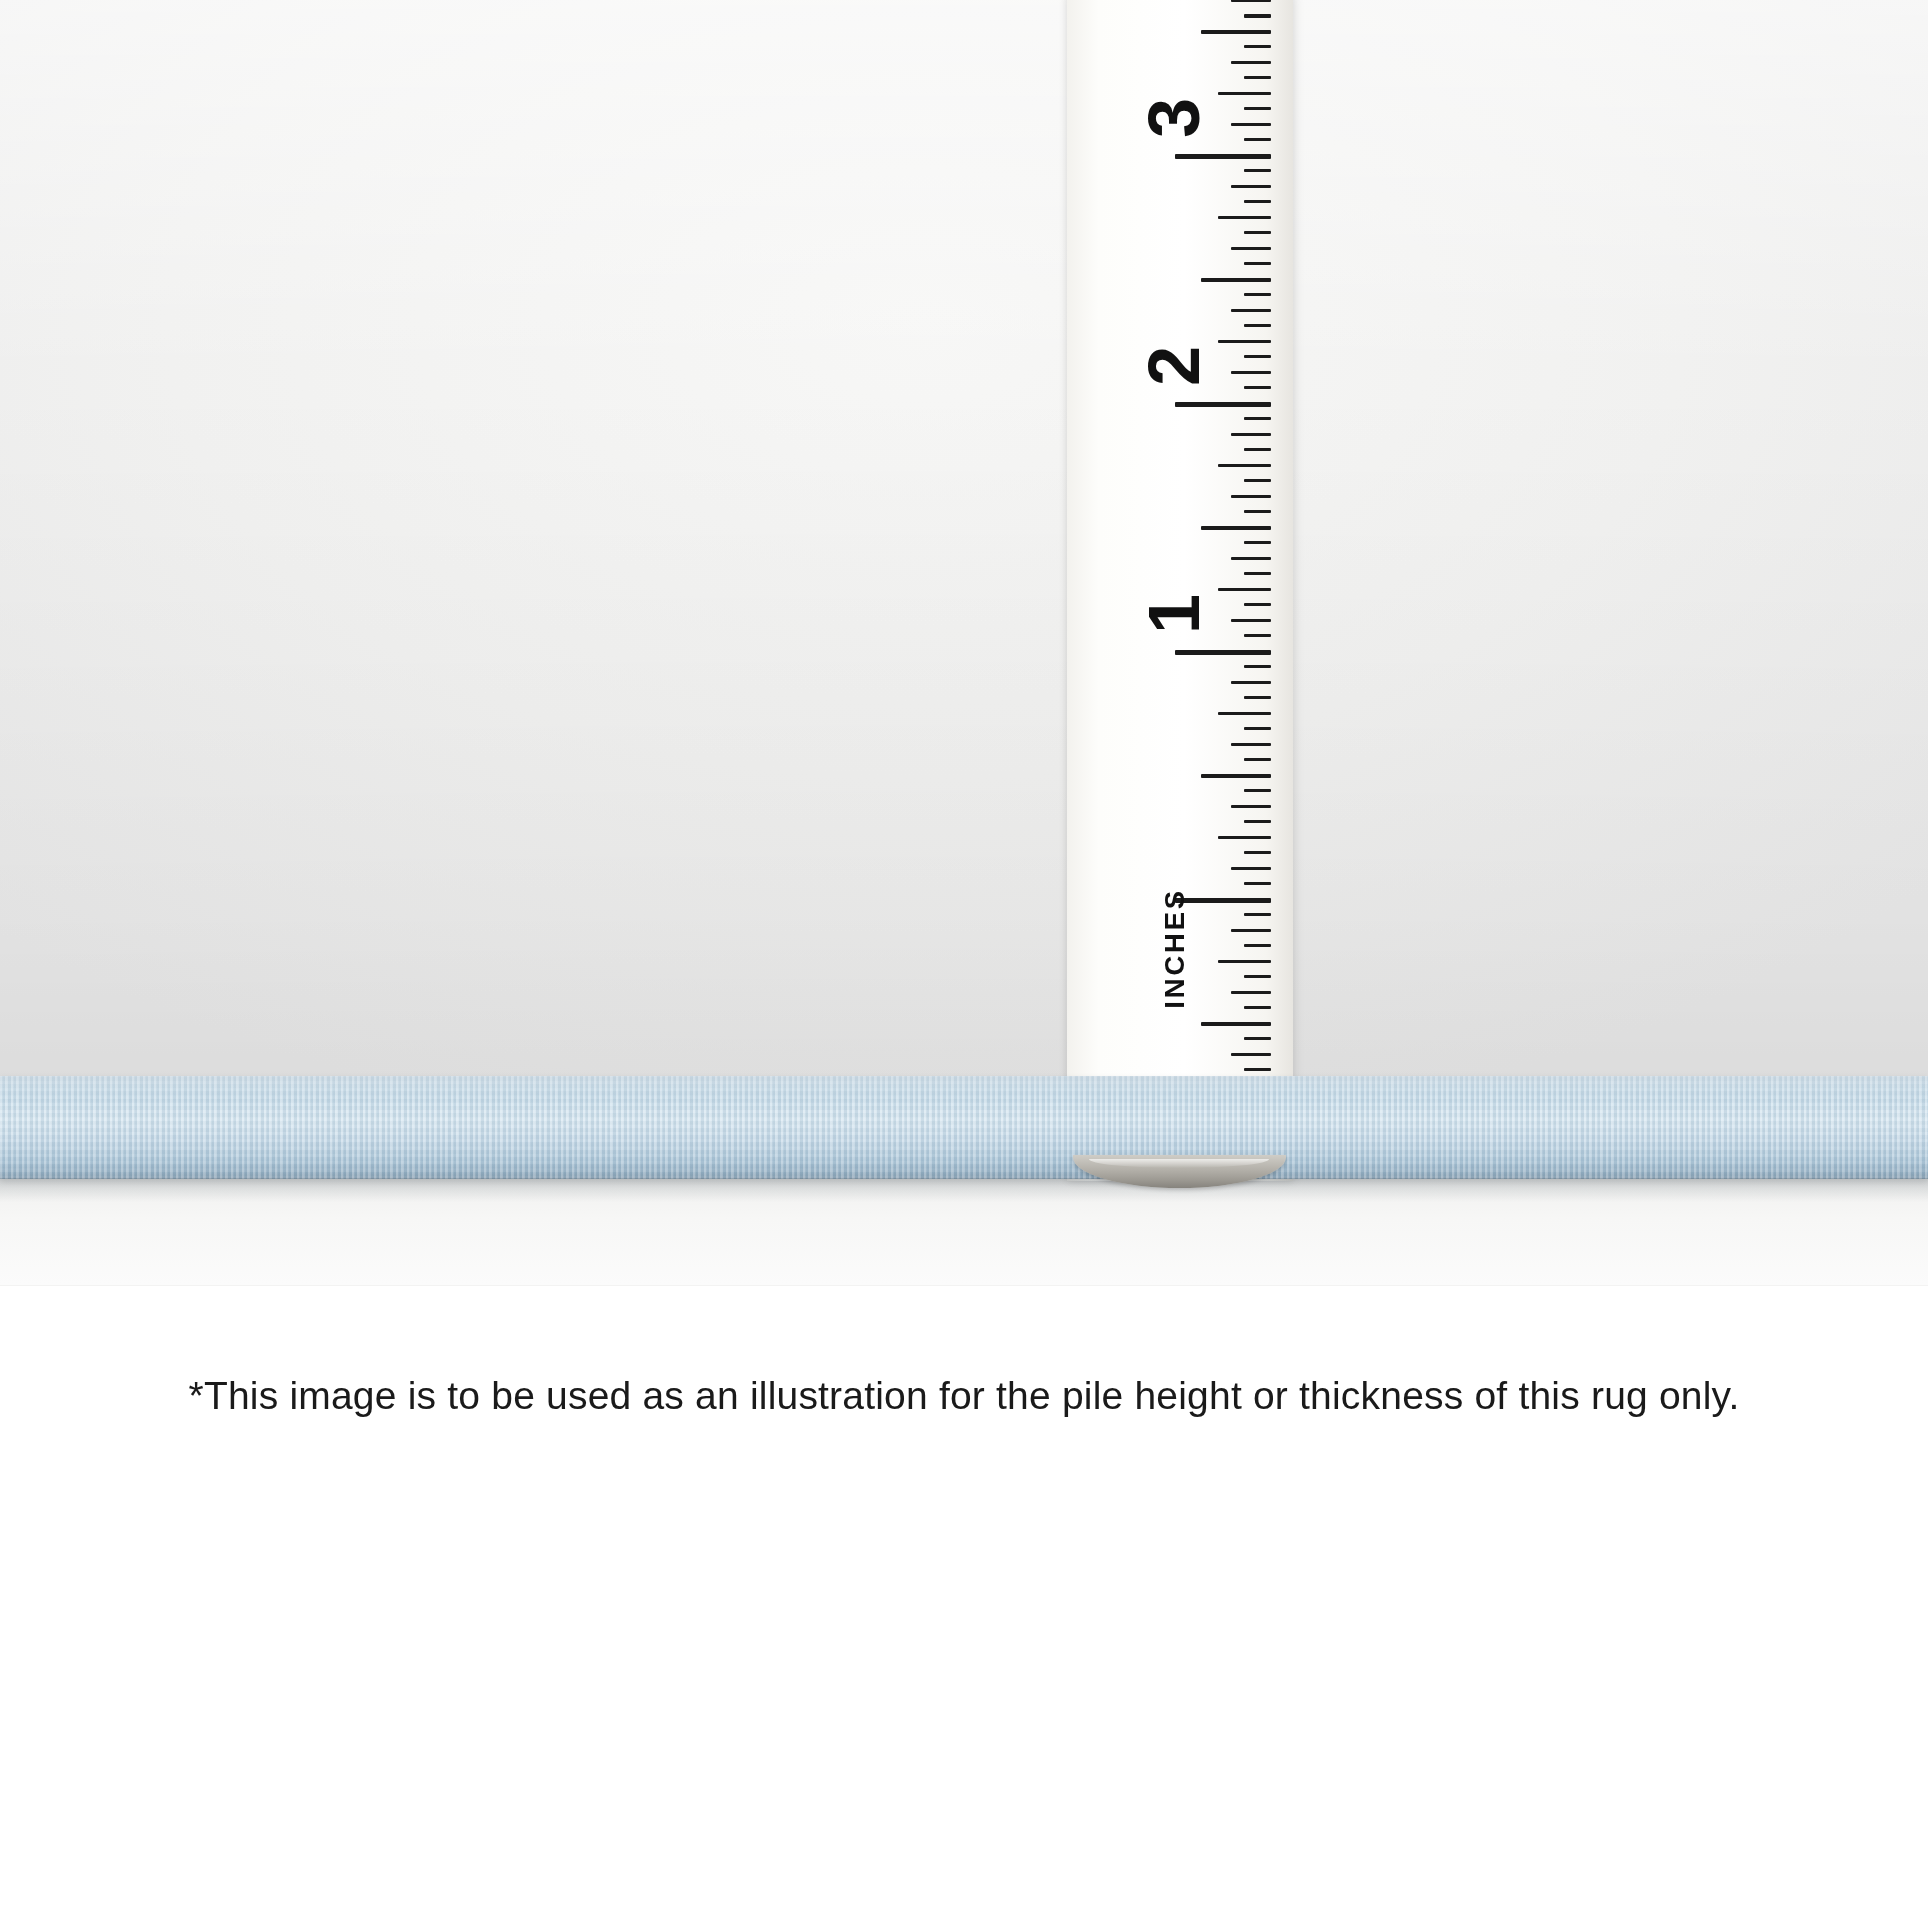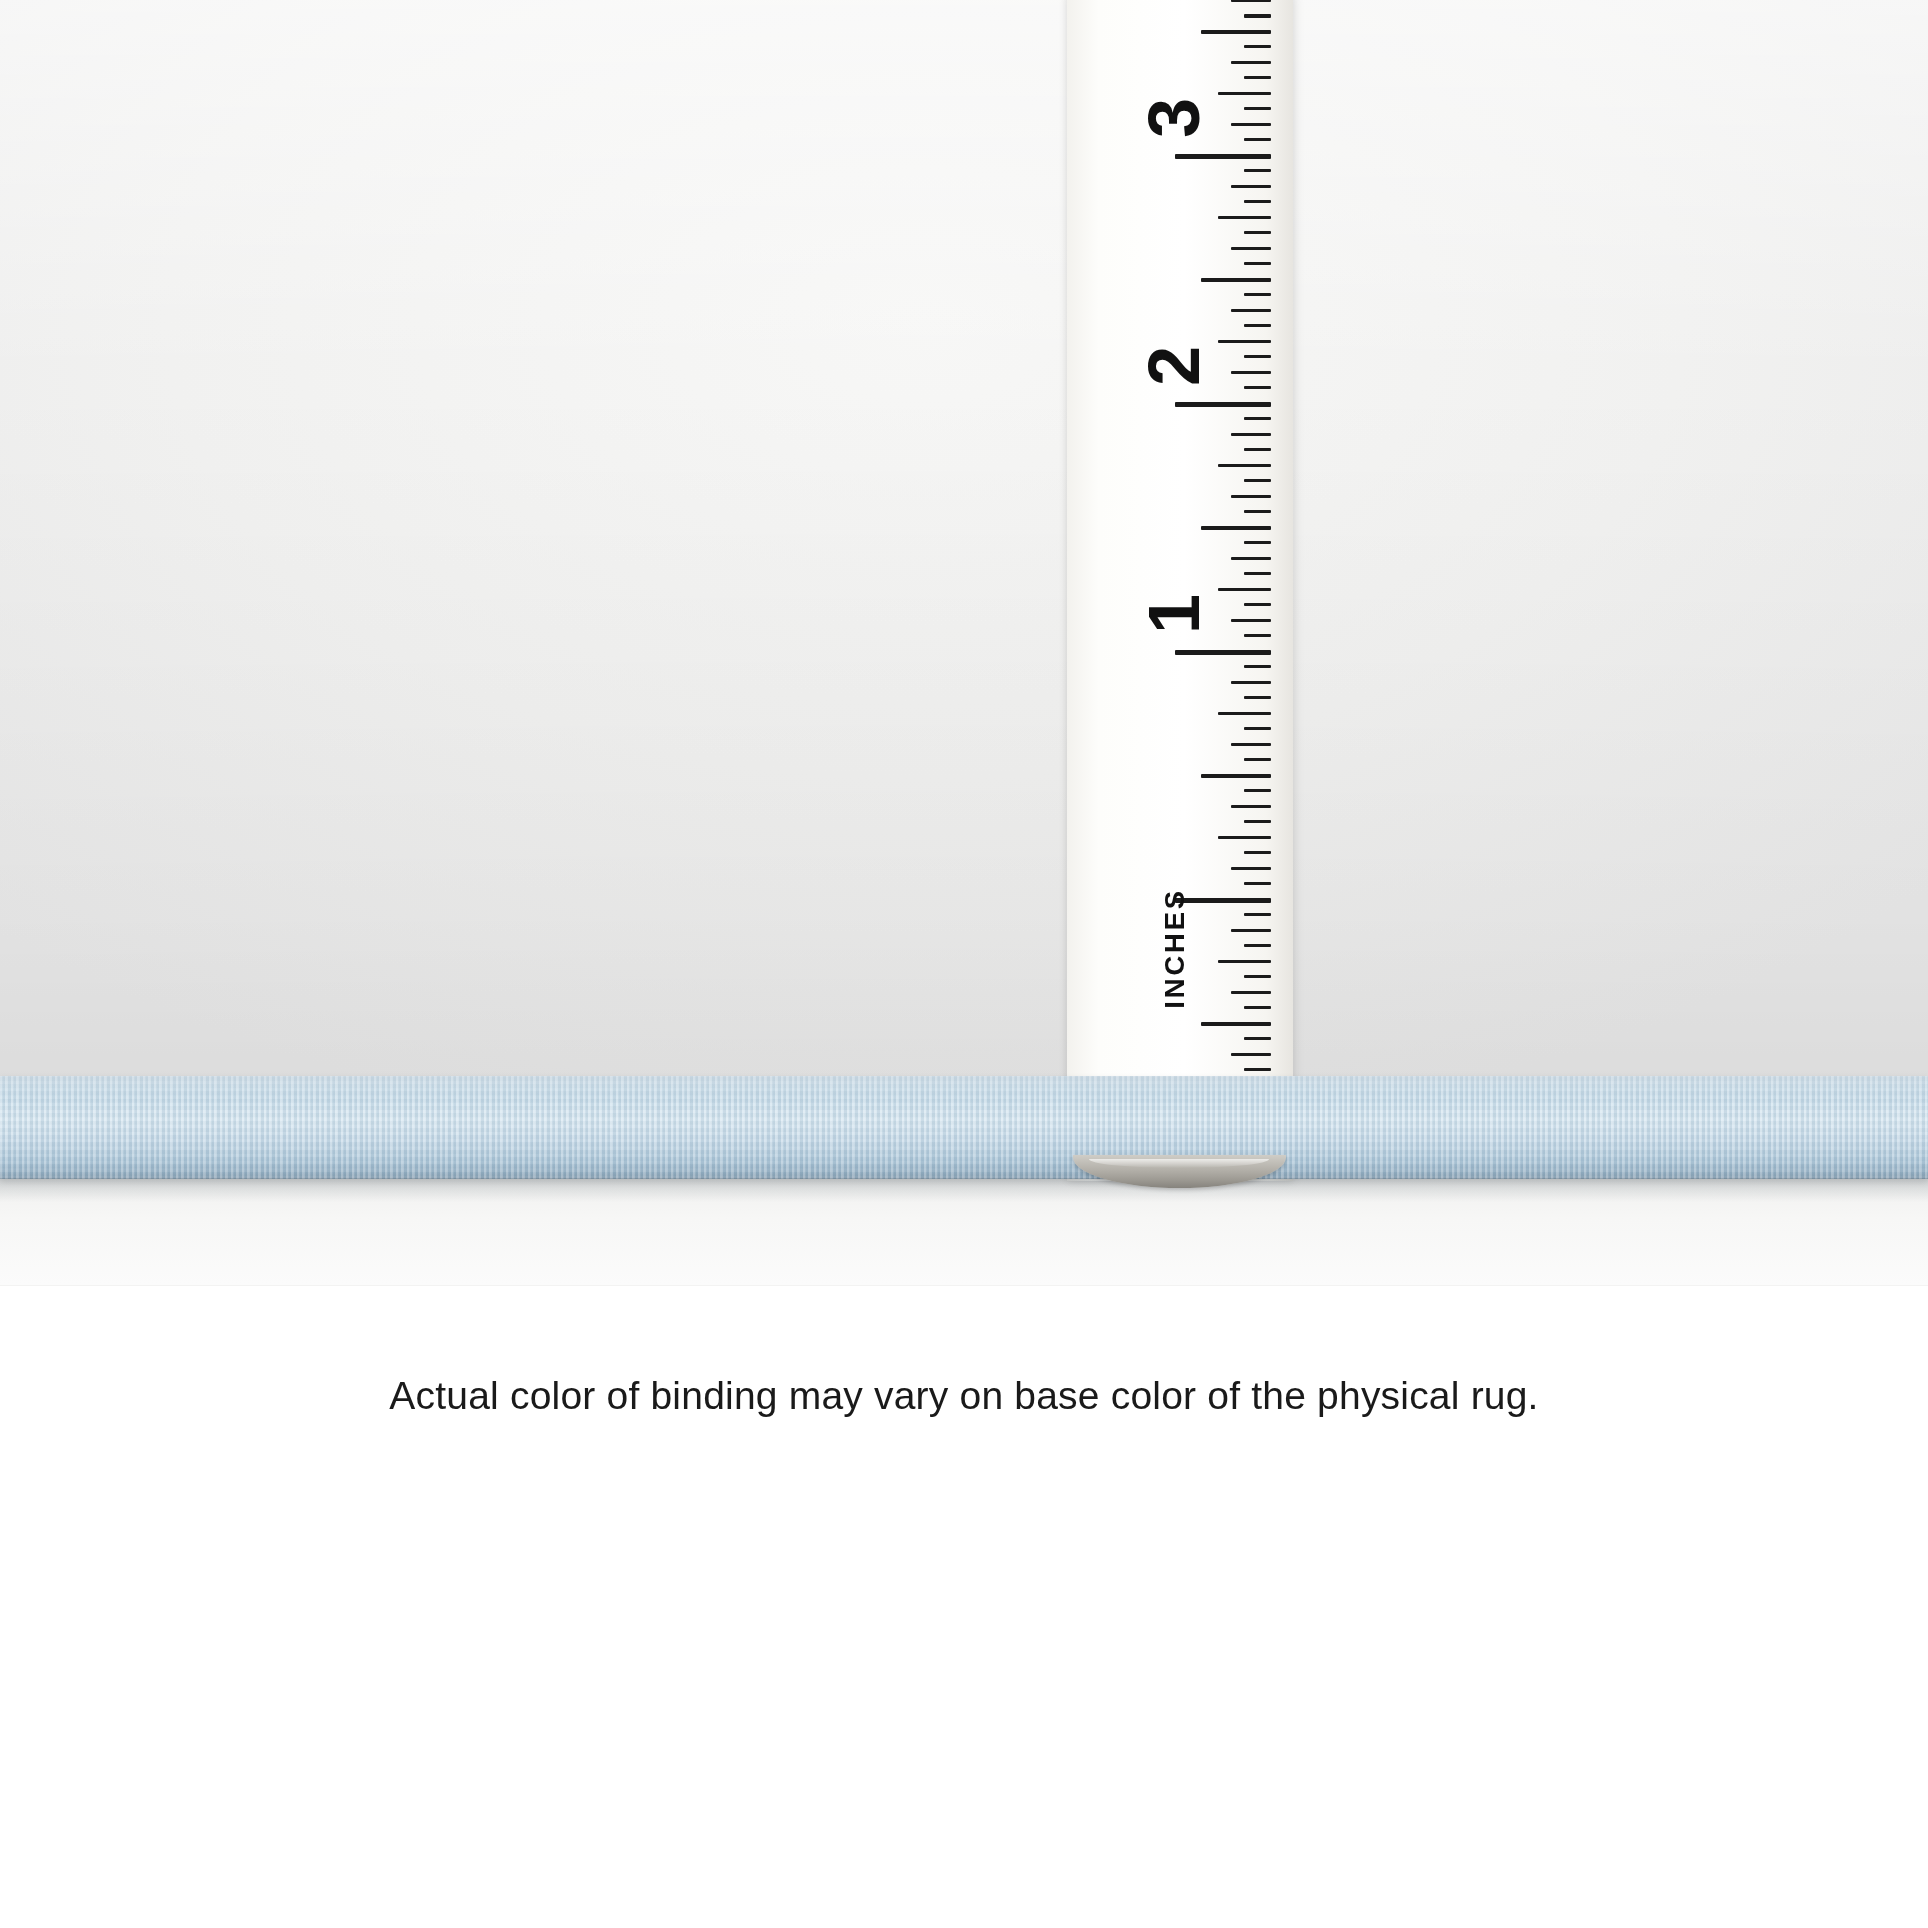--- a/index.html
+++ b/index.html
@@ -305,17 +305,17 @@
 
     <div class="rug-binding"></div>
     <div class="rug-shadow"></div>
 
     <div class="ruler-tip"></div>
     <div class="ruler-tip-hl"></div>
 
   </div>
 
   <div class="caption">
-    <span class="caption-line">Actual color of binding may vary on base color of the physical rug.</span>
+    <span class="caption-line">*This image is to be used as an illustration for the pile height or thickness of this rug only.</span>
   </div>
 
 </div>
 
 
 </body></html>

